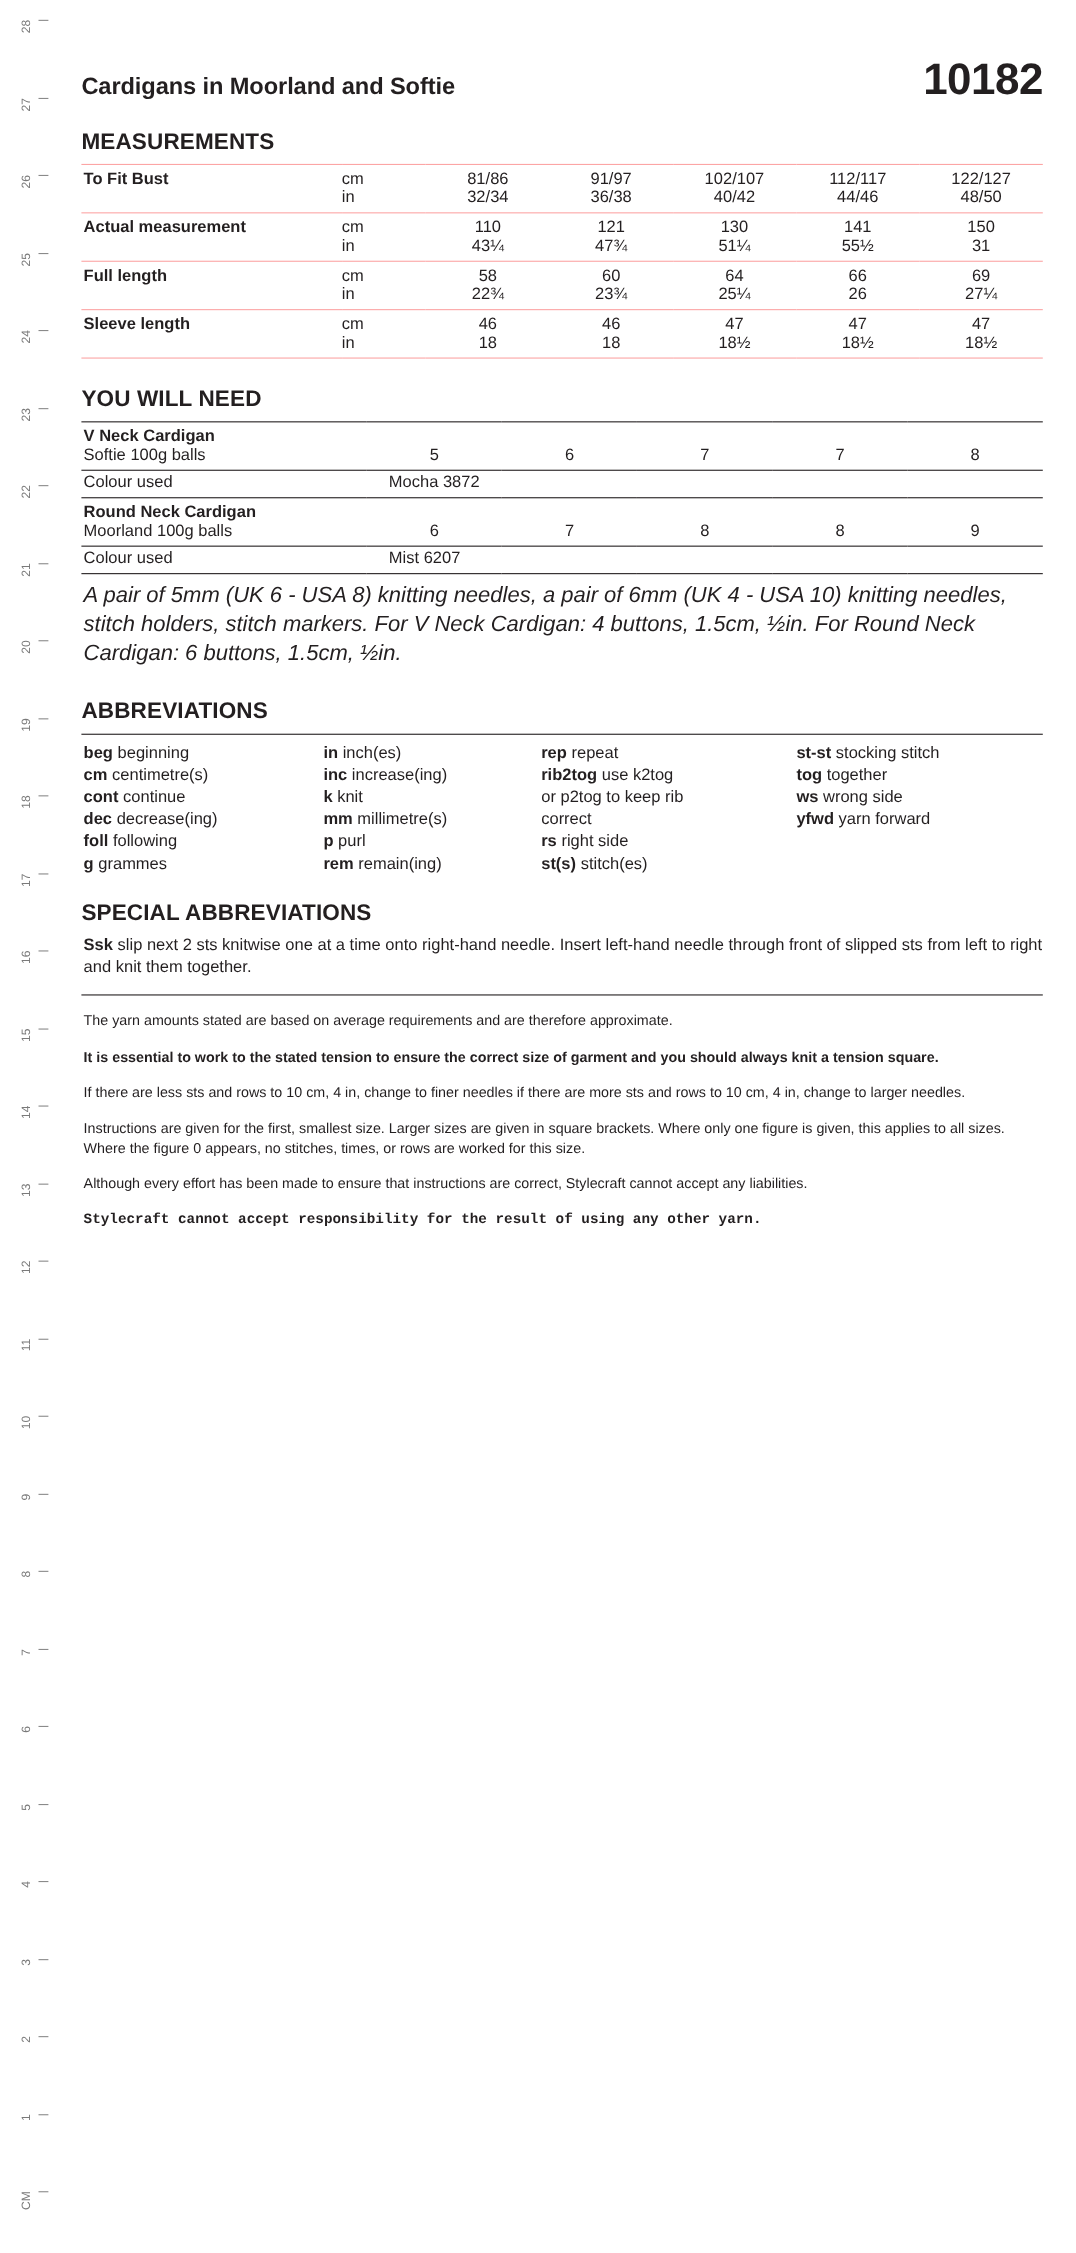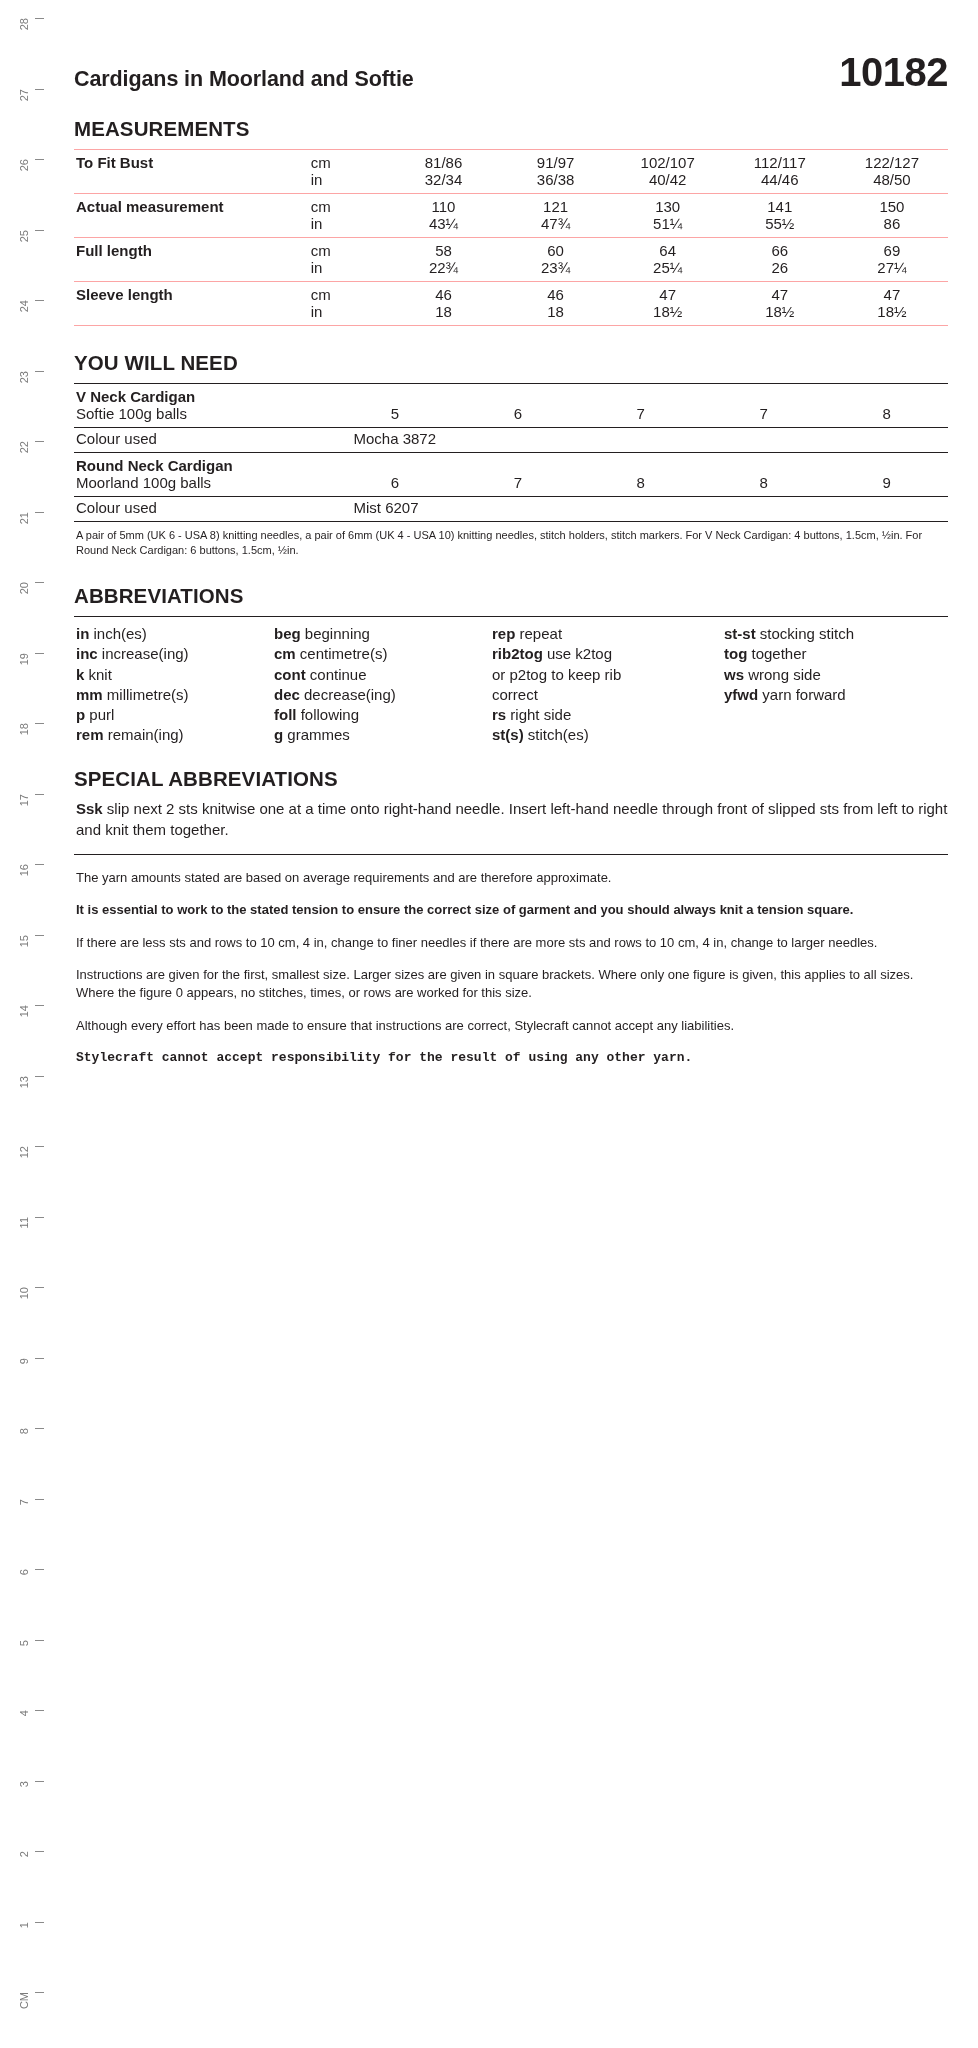--- a/index.html
+++ b/index.html
@@ -108,23 +108,24 @@
   table.ywn td { padding: 0; vertical-align: top; }
   table.ywn tr.rule-top > td { border-top: 1px solid #231f20; }
   table.ywn .head { font-weight: bold; padding-top: 4px; padding-left: 2px; }
   table.ywn .lbl { width: 228px; padding-left: 2px; }
   table.ywn .val { width: 108px; text-align: center; }
   table.ywn .colour-val { padding-left: 20px; }
   table.ywn .pad-b { padding-bottom: 5px; }
   table.ywn .pad-t { padding-top: 2px; }
 
   .needles {
-    font-size: 11px;
+    font-size: 20px;
     line-height: 1.33;
     padding: 6px 0 2px 2px;
+    font-style: italic;
   }
 
   
   .abbr-wrap {
     border-top: 1px solid #231f20;
     padding-top: 7px;
     display: flex;
     gap: 0;
     font-size: 15px;
     line-height: 1.345;
@@ -319,21 +320,21 @@
         <td class="val">130</td>
         <td class="val">141</td>
         <td class="val">150</td>
       </tr>
       <tr class="line2">
         <td class="unit">in</td>
         <td class="val">43¼</td>
         <td class="val">47¾</td>
         <td class="val">51¼</td>
         <td class="val">55½</td>
-        <td class="val">86</td>
+        <td class="val">31</td>
       </tr>
 
       <tr class="rule-top line1">
         <td class="lbl" rowspan="2">Full length</td>
         <td class="unit">cm</td>
         <td class="val">58</td>
         <td class="val">60</td>
         <td class="val">64</td>
         <td class="val">66</td>
         <td class="val">69</td>
@@ -408,35 +409,35 @@
         <td colspan="6" style="height:0;"></td>
       </tr>
     </tbody>
   </table>
 
   <div class="needles">A pair of 5mm (UK 6 - USA 8) knitting needles, a pair of 6mm (UK 4 - USA 10) knitting needles, stitch holders, stitch markers.  For V Neck Cardigan: 4 buttons, 1.5cm, ½in. For Round Neck Cardigan: 6 buttons, 1.5cm, ½in.</div>
 
   <h2 class="section">ABBREVIATIONS</h2>
 
   <div class="abbr-wrap">
+    <div class="abbr-col c1">
+      <div><b>beg</b> <span>beginning</span></div>
+      <div><b>cm</b> <span>centimetre(s)</span></div>
+      <div><b>cont</b> <span>continue</span></div>
+      <div><b>dec</b> <span>decrease(ing)</span></div>
+      <div><b>foll</b> <span>following</span></div>
+      <div><b>g</b> <span>grammes</span></div>
+    </div>
     <div class="abbr-col c2">
       <div><b>in</b> <span>inch(es)</span></div>
       <div><b>inc</b> <span>increase(ing)</span></div>
       <div><b>k</b> <span>knit</span></div>
       <div><b>mm</b> <span>millimetre(s)</span></div>
       <div><b>p</b> <span>purl</span></div>
       <div><b>rem</b> <span>remain(ing)</span></div>
-    </div>
-    <div class="abbr-col c1">
-      <div><b>beg</b> <span>beginning</span></div>
-      <div><b>cm</b> <span>centimetre(s)</span></div>
-      <div><b>cont</b> <span>continue</span></div>
-      <div><b>dec</b> <span>decrease(ing)</span></div>
-      <div><b>foll</b> <span>following</span></div>
-      <div><b>g</b> <span>grammes</span></div>
     </div>
     <div class="abbr-col c3">
       <div><b>rep</b> <span>repeat</span></div>
       <div><b>rib2tog</b><span> use k2tog</span></div>
       <div><span>or p2tog to keep rib</span></div>
       <div><span>correct</span></div>
       <div><b>rs</b> <span>right side</span></div>
       <div><b>st(s)</b> <span>stitch(es)</span></div>
     </div>
     <div class="abbr-col c4">

